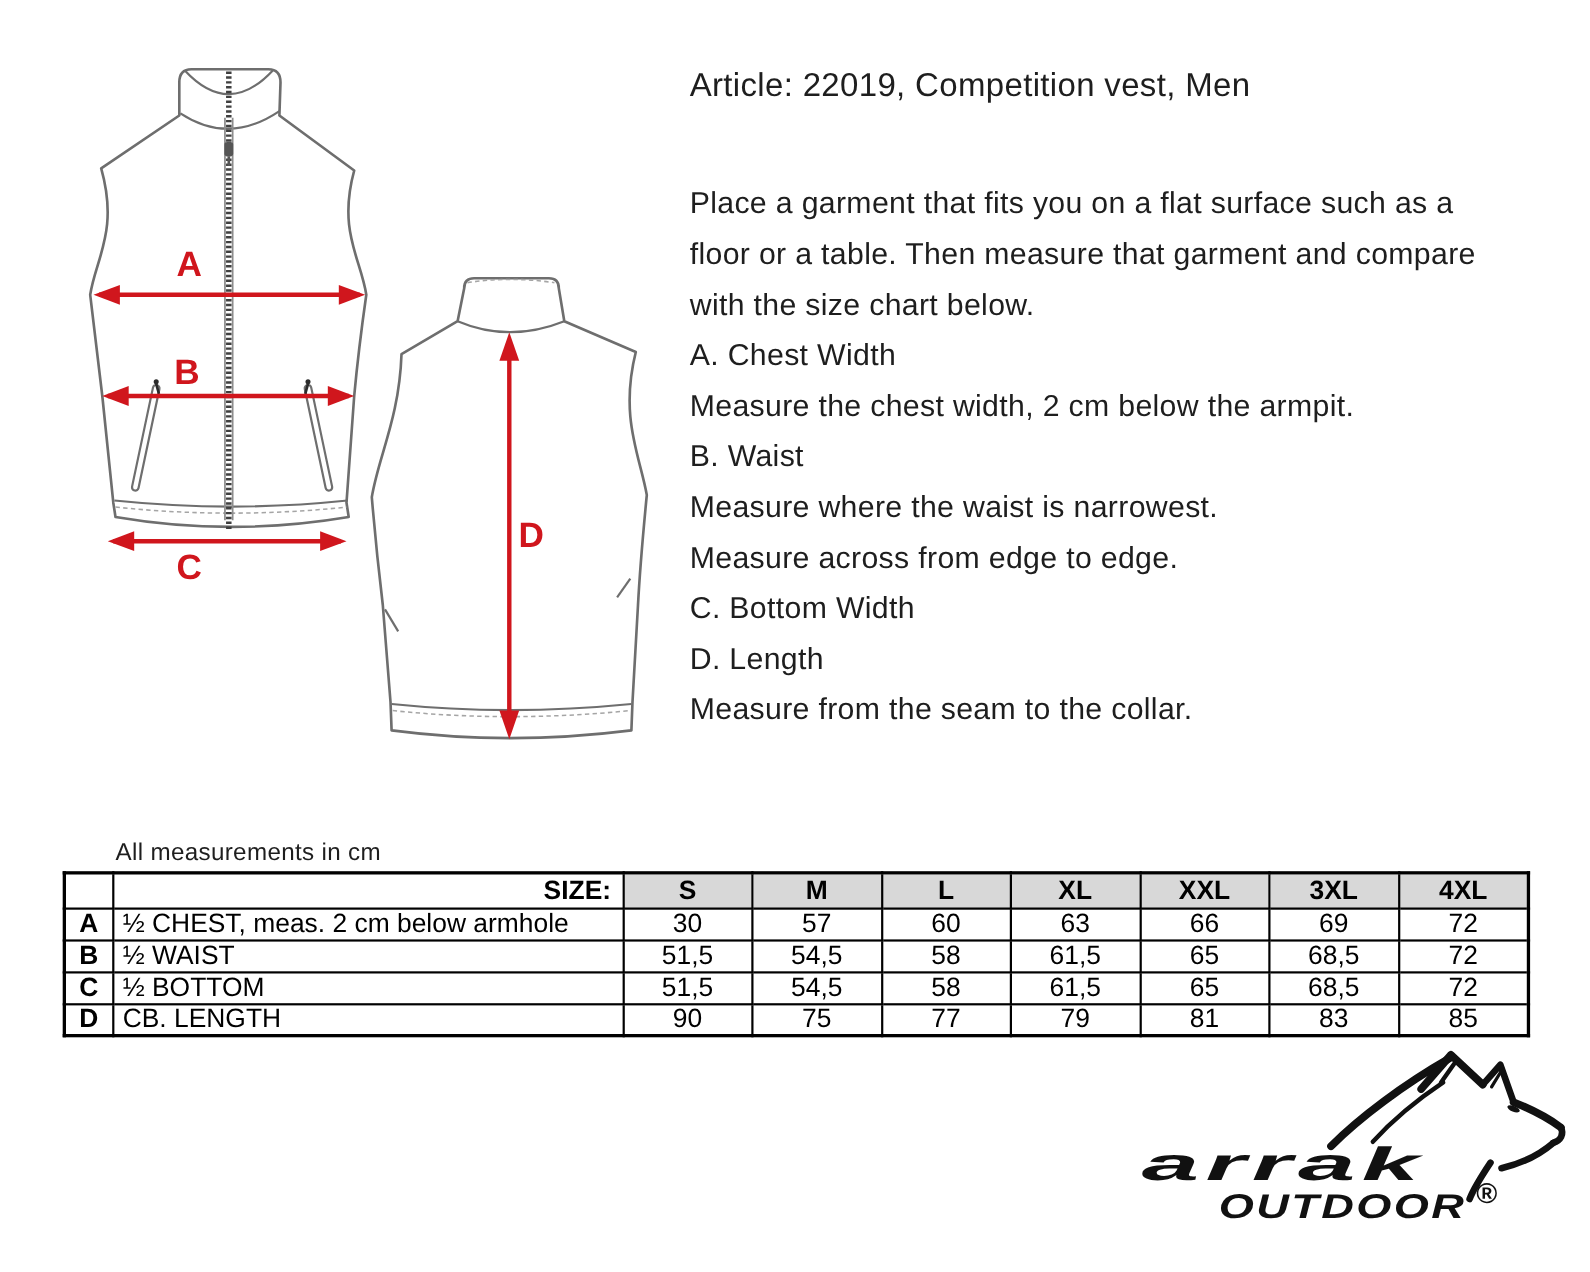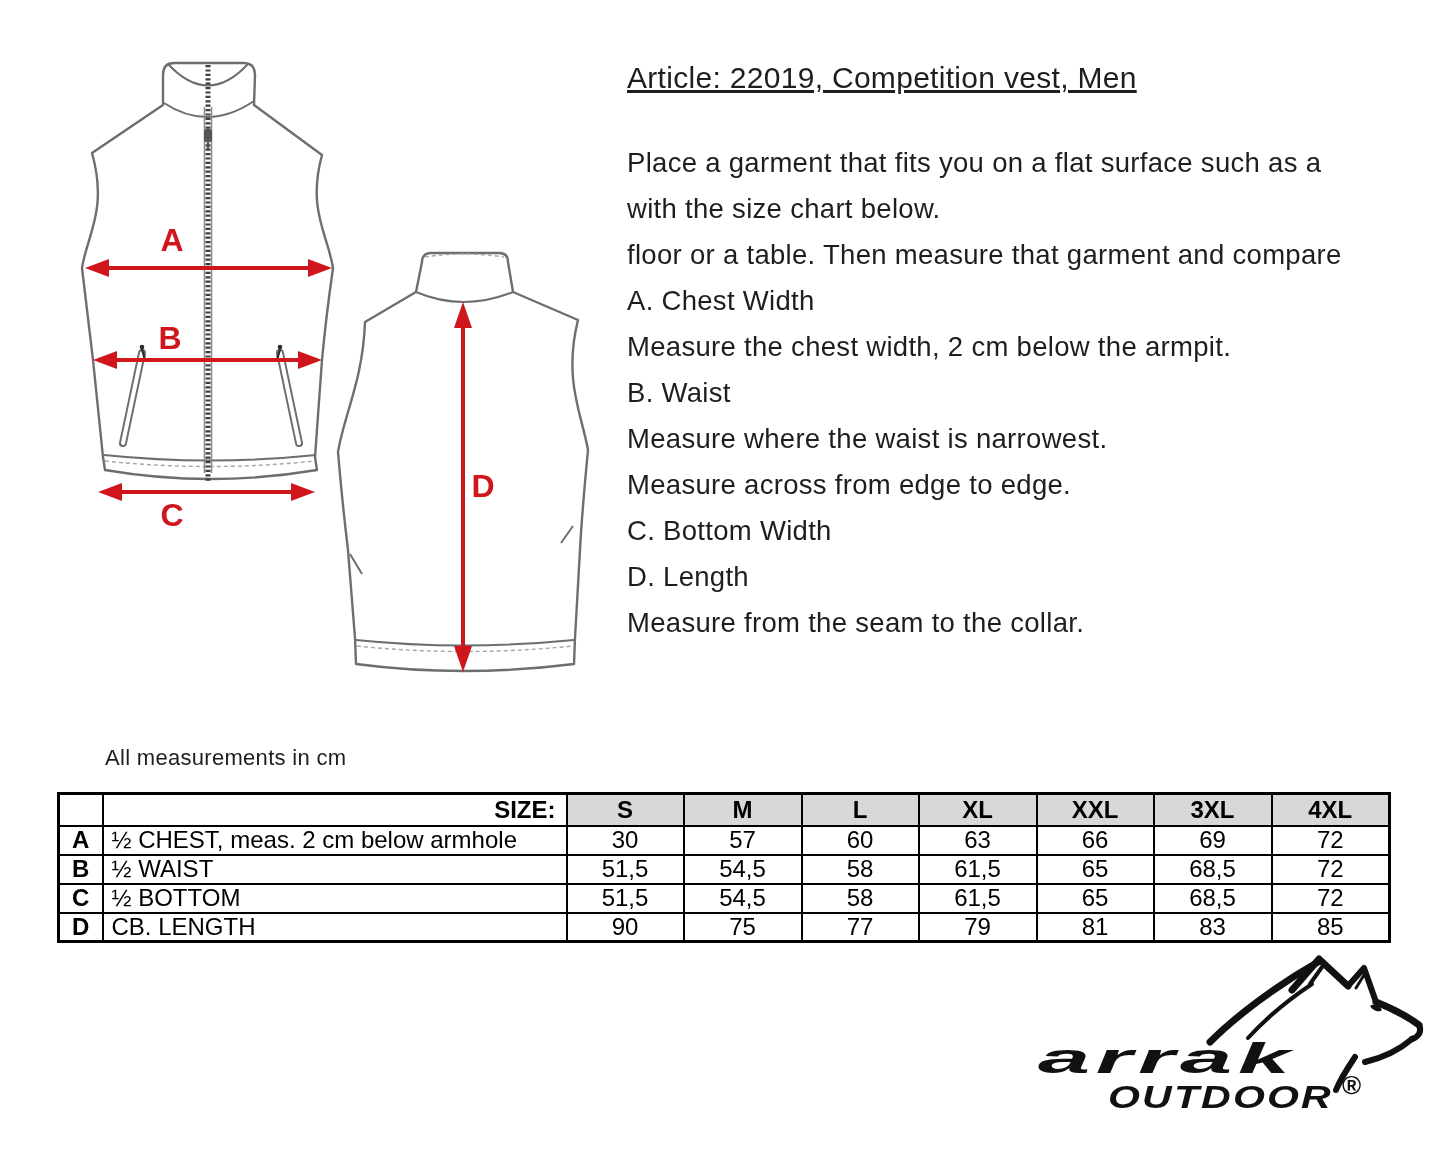--- a/index.html
+++ b/index.html
@@ -17,25 +17,25 @@
   .zip-teeth { stroke:#3f3f3f; stroke-width:5; stroke-dasharray:2.2 2.2; }
   .pocket-o  { stroke:#6e6e6e; stroke-width:8; stroke-linecap:round; }
   .pocket-i  { stroke:#ffffff; stroke-width:4; stroke-linecap:round; }
   .pull      { stroke:#2b2b2b; stroke-width:2.4; }
   .arrow     { stroke:#d0161d; stroke-width:4; }
   .arrow-h   { fill:#d0161d; }
   .dim-label { fill:#d0161d; font-family:"Liberation Sans",sans-serif; font-weight:bold; font-size:32px; }
 
   
   .text-col { position:absolute; left:627px; top:58px; width:775px; color:#1e1e1e; }
-  .t-title  { font-size:30px; line-height:40px; letter-spacing:.3px; margin-bottom:42px;text-decoration:underline; }
+  .t-title  { font-size:30px; line-height:40px; letter-spacing:.3px; margin-bottom:64px; }
   .t-line   { font-size:27.5px; line-height:46px; letter-spacing:.3px; white-space:nowrap; }
 
   
-  .tbl-note { position:absolute; left:105px; top:745px; font-size:22px; color:#1e1e1e; letter-spacing:.3px; }
+  .tbl-note { position:absolute; left:105px; top:762px; font-size:22px; color:#1e1e1e; letter-spacing:.3px; }
   table.size-table { position:absolute; left:57px; top:792px; width:1331px;
                      border-collapse:collapse; table-layout:fixed;
                      border:3px solid #000000; font-size:24px; color:#000; }
   .size-table td, .size-table th { border:2px solid #000; height:29px; padding:0;
                                    line-height:26px; overflow:hidden; white-space:nowrap; }
   .size-table tr.hdr td, .size-table tr.hdr th { height:32px; }
   .size-table .rowkey  { text-align:center; font-weight:bold; }
   .size-table .lbl     { text-align:left; padding-left:8px; }
   .size-table .corner  { text-align:right; font-weight:bold; padding-right:10px; }
   .size-table .sz      { text-align:center; font-weight:bold; background:#d8d8d8; }
@@ -114,22 +114,22 @@
 
     <line class="arrow" x1="133" y1="80" x2="133" y2="414" stroke-width="4.5"></line>
     <polygon class="arrow-h" points="133,62 124,88 142,88"></polygon>
     <polygon class="arrow-h" points="133,432 124,406 142,406"></polygon>
     <text class="dim-label" x="153" y="257" text-anchor="middle">D</text>
   </svg>
 
   <div class="text-col">
     <div class="t-title">Article: 22019, Competition vest, Men</div>
     <div class="t-line">Place a garment that fits you on a flat surface such as a</div>
+    <div class="t-line">floor or a table. Then measure that garment and compare</div>
     <div class="t-line">with the size chart below.</div>
-    <div class="t-line">floor or a table. Then measure that garment and compare</div>
     <div class="t-line">A. Chest Width</div>
     <div class="t-line">Measure the chest width, 2 cm below the armpit.</div>
     <div class="t-line">B. Waist</div>
     <div class="t-line">Measure where the waist is narrowest.</div>
     <div class="t-line">Measure across from edge to edge.</div>
     <div class="t-line">C. Bottom Width</div>
     <div class="t-line">D. Length</div>
     <div class="t-line">Measure from the seam to the collar.</div>
   </div>
 

